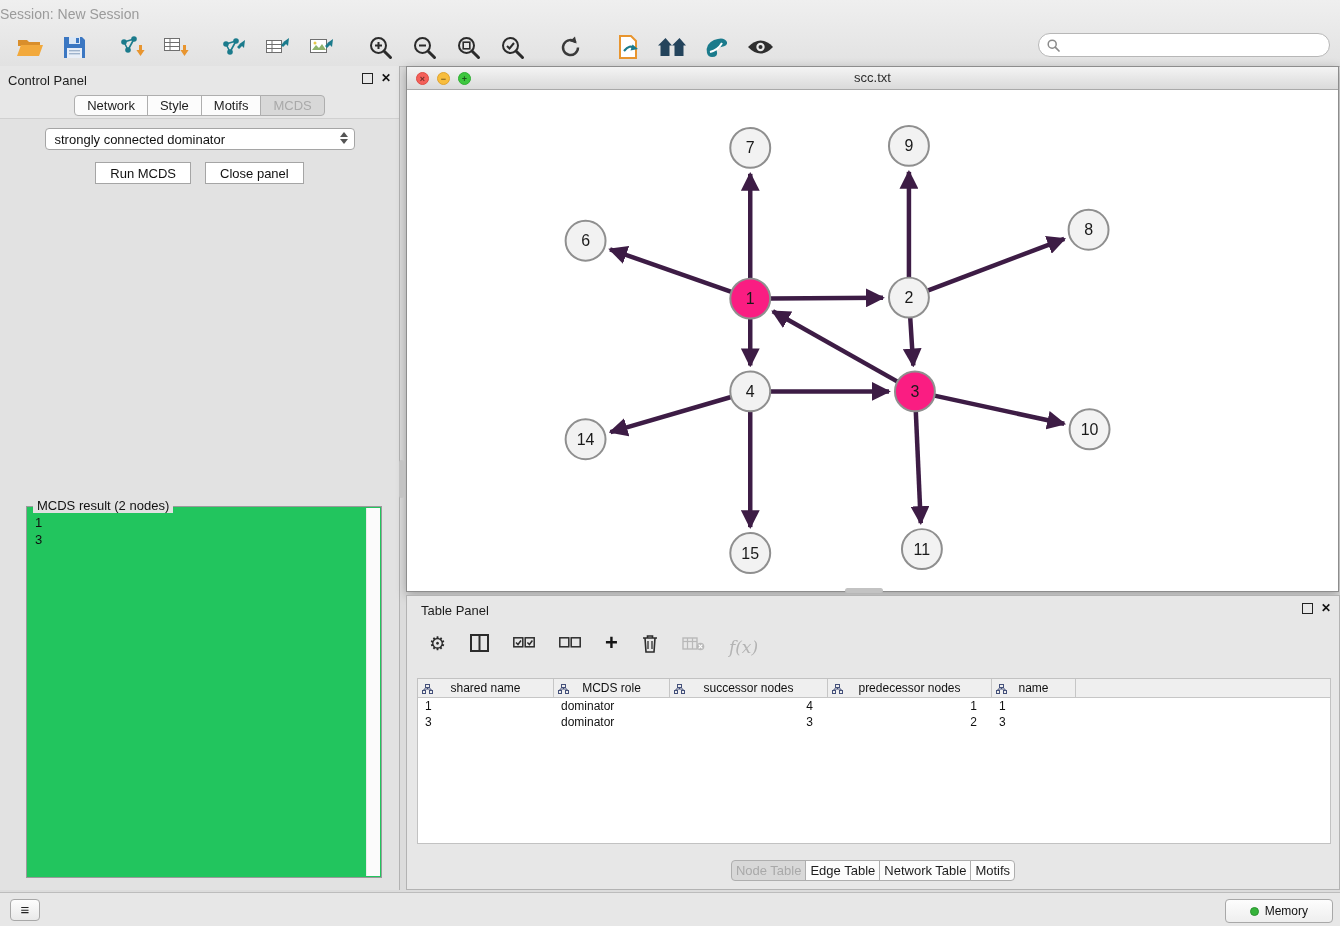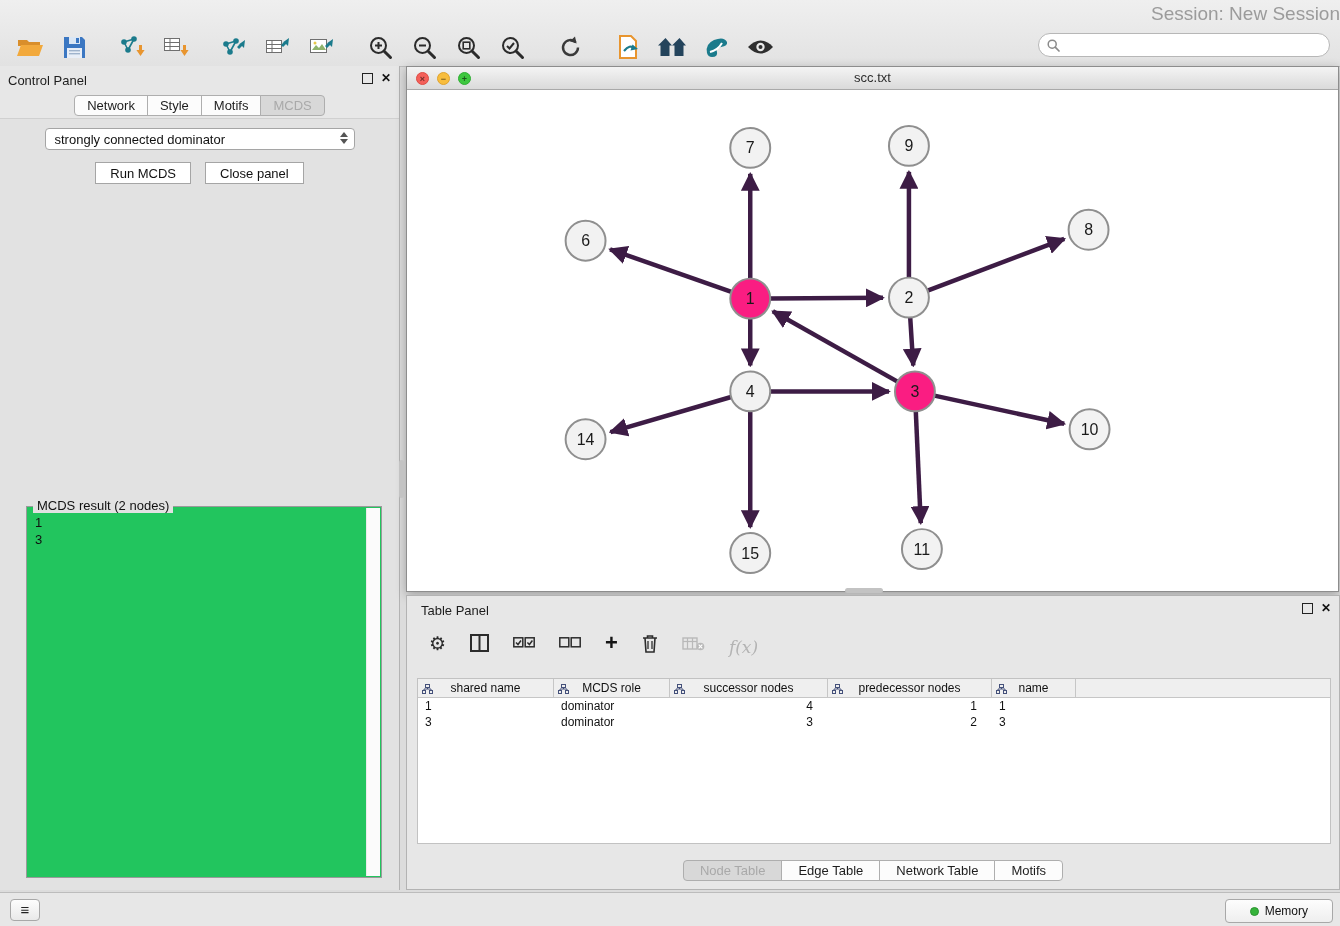--- a/index.html
+++ b/index.html
@@ -1,21 +1,21 @@
 <!DOCTYPE html>
 <html><head>
 <meta charset="utf-8">
 <style>
   html,body{margin:0;padding:0;}
   body{width:1340px;height:926px;background:#dcdcdc;font-family:"Liberation Sans",sans-serif;overflow:hidden;}
   .app{position:relative;width:1340px;height:926px;background:#dcdcdc;}
 
   
   .top-chrome{position:absolute;left:0;top:0;width:1340px;height:66px;background:linear-gradient(#efefef,#e2e2e2);border-bottom:1px solid #bdbdbd;}
-  .titlebar{position:absolute;left:0;top:0;width:100%;height:28px;text-align:right;line-height:28px;font-size:19px;color:#9b9b9b;}
+  .titlebar{position:absolute;left:0;top:0;width:100%;height:28px;text-align:left;line-height:28px;font-size:14px;color:#9b9b9b;}
   .toolbar{position:absolute;left:0;top:28px;width:100%;height:38px;display:flex;align-items:center;padding-left:8px;box-sizing:border-box;}
   .tbtn{border:none;background:transparent;width:44px;height:32px;display:flex;align-items:center;justify-content:center;padding:0;cursor:default;}
   .tsep{width:14px;height:1px;}
   .toolbar-search{position:absolute;right:10px;top:5px;width:292px;height:24px;background:#fff;border:1px solid #b7b7b7;border-radius:13px;display:flex;align-items:center;padding-left:8px;box-sizing:border-box;}
   .toolbar-search input{border:none;outline:none;background:transparent;flex:1;font-size:13px;height:18px;margin-left:4px;font-family:"Liberation Sans",sans-serif;}
 
   
   .control-panel{position:absolute;left:0;top:66px;width:400px;height:824px;background:#e7e7e7;border-right:1px solid #b3b3b3;box-sizing:border-box;}
   .panel-header{position:relative;height:27px;}
   .panel-title{position:absolute;left:8px;top:7px;font-size:13px;color:#1d1d1d;}
@@ -66,21 +66,21 @@
   .fx-glyph{font-family:"DejaVu Serif",serif;font-style:italic;font-size:17px;color:#b3b3b3;margin-top:8px;}
   .tp-table{position:absolute;left:10px;right:8px;top:82px;bottom:45px;background:#fff;border:1px solid #c2c2c2;box-sizing:border-box;overflow:hidden;}
   .thead{display:flex;height:18px;background:#efefef;border-bottom:1px solid #c6c6c6;font-size:12px;color:#111;}
   .th{position:relative;display:flex;align-items:center;justify-content:center;border-right:1px solid #c6c6c6;box-sizing:border-box;}
   .th .type-ico{position:absolute;left:4px;top:4px;}
   .c0{width:136px;}.c1{width:116px;}.c2{width:158px;}.c3{width:164px;}.c4{width:84px;}.cf{flex:1;border-right:none;}
   .trow{display:flex;height:16px;font-size:12px;color:#111;align-items:center;}
   .td{box-sizing:border-box;padding-left:7px;overflow:hidden;white-space:nowrap;}
   .td.num{text-align:right;padding-left:0;padding-right:15px;}
   .tp-tabs{position:absolute;left:0;right:0;bottom:8px;display:flex;justify-content:center;}
-  .tp-tab{background:#fcfcfc;border:1px solid #aeaeae;margin-left:-1px;padding:2px 16px;font-size:13px;color:#1d1d1d;line-height:15px;}
+  .tp-tab{background:#fcfcfc;border:1px solid #aeaeae;margin-left:-1px;padding:2px 4px;font-size:13px;color:#1d1d1d;line-height:15px;}
   .tp-tab:first-child{border-radius:4px 0 0 4px;margin-left:0;}
   .tp-tab:last-child{border-radius:0 4px 4px 0;}
   .tp-tab.selected{background:#d8d8d8;color:#a9a9a9;}
 
   
   .statusbar{position:absolute;left:0;top:892px;width:1340px;height:34px;background:#e7e7e7;border-top:1px solid #bcbcbc;box-sizing:border-box;}
   .status-list-btn{position:absolute;left:10px;top:6px;width:30px;height:22px;background:linear-gradient(#fdfdfd,#e9e9e9);border:1px solid #a8a8a8;border-radius:4px;font-size:15px;color:#222;line-height:20px;text-align:center;padding:0;}
   .memory-btn{position:absolute;right:7px;top:6px;height:22px;background:linear-gradient(#fdfdfd,#eee);border:1px solid #a8a8a8;border-radius:4px;display:flex;align-items:center;gap:6px;padding:0 24px;font-size:12px;color:#111;font-family:"Liberation Sans",sans-serif;}
   .mem-dot{width:9px;height:9px;border-radius:50%;background:#35b33a;border:1px solid #2b9330;box-sizing:border-box;}
 </style>

